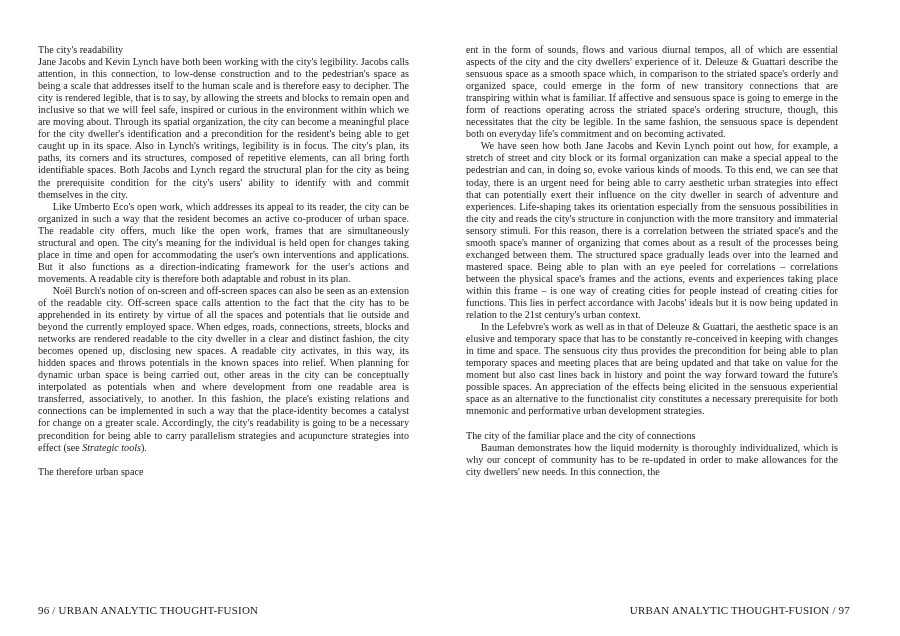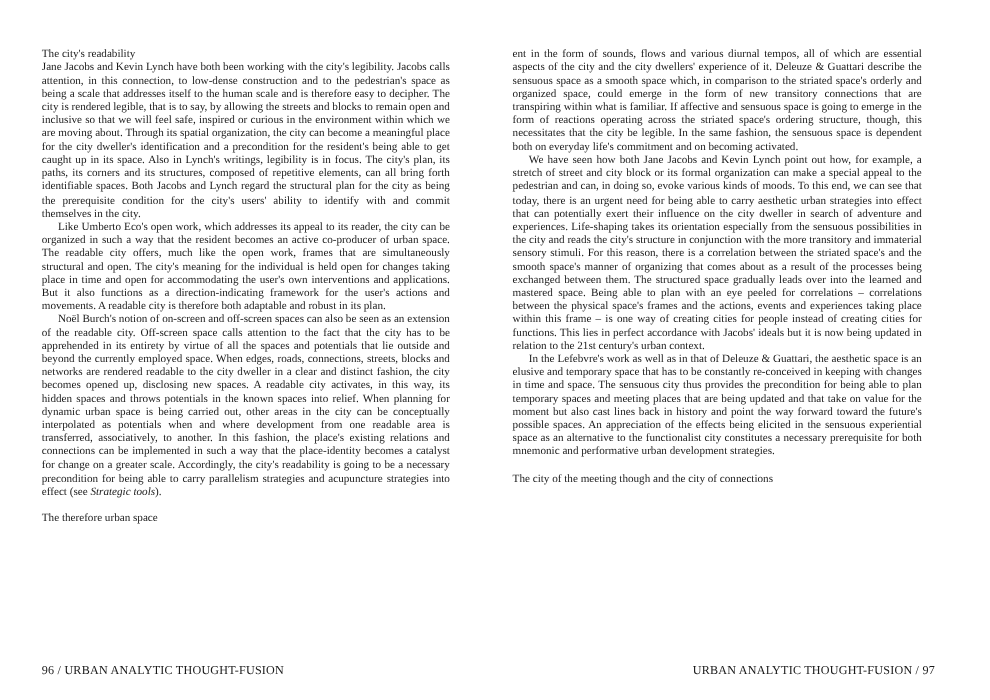--- a/index.html
+++ b/index.html
@@ -35,16 +35,17 @@
   </div>
   <div class="footer">96 / URBAN ANALYTIC THOUGHT-FUSION</div>
 </div>
 
 <div class="page right">
   <div class="col">
     <p>ent in the form of sounds, flows and various diurnal tempos, all of which are essential aspects of the city and the city dwellers' experience of it. Deleuze &amp; Guattari describe the sensuous space as a smooth space which, in comparison to the striated space's orderly and organized space, could emerge in the form of new transitory connections that are transpiring within what is familiar. If affective and sensuous space is going to emerge in the form of reactions operating across the striated space's ordering structure, though, this necessitates that the city be legible. In the same fashion, the sensuous space is dependent both on everyday life's commitment and on becoming activated.</p>
     <p class="indent">We have seen how both Jane Jacobs and Kevin Lynch point out how, for example, a stretch of street and city block or its formal organization can make a special appeal to the pedestrian and can, in doing so, evoke various kinds of moods. To this end, we can see that today, there is an urgent need for being able to carry aesthetic urban strategies into effect that can potentially exert their influence on the city dweller in search of adventure and experiences. Life-shaping takes its orientation especially from the sensuous possibilities in the city and reads the city's structure in conjunction with the more transitory and immaterial sensory stimuli. For this reason, there is a correlation between the striated space's and the smooth space's manner of organizing that comes about as a result of the processes being exchanged between them. The structured space gradually leads over into the learned and mastered space. Being able to plan with an eye peeled for correlations – correlations between the physical space's frames and the actions, events and experiences taking place within this frame – is one way of creating cities for people instead of creating cities for functions. This lies in perfect accordance with Jacobs' ideals but it is now being updated in relation to the 21st century's urban context.</p>
     <p class="indent">In the Lefebvre's work as well as in that of Deleuze &amp; Guattari, the aesthetic space is an elusive and temporary space that has to be constantly re-conceived in keeping with changes in time and space. The sensuous city thus provides the precondition for being able to plan temporary spaces and meeting places that are being updated and that take on value for the moment but also cast lines back in history and point the way forward toward the future's possible spaces. An appreciation of the effects being elicited in the sensuous experiential space as an alternative to the functionalist city constitutes a necessary prerequisite for both mnemonic and performative urban development strategies.</p>
     <div class="gap"></div>
-    <p class="heading">The city of the meeting though and the city of connections</p>
+    <p class="heading">The city of the familiar place and the city of connections</p>
+    <p class="indent">Bauman demonstrates how the liquid modernity is thoroughly individualized, which is why our concept of community has to be re-updated in order to make allowances for the city dwellers' new needs. In this connection, the</p>
   </div>
   <div class="footer">URBAN ANALYTIC THOUGHT-FUSION / 97</div>
 </div>
 
 </body></html>

